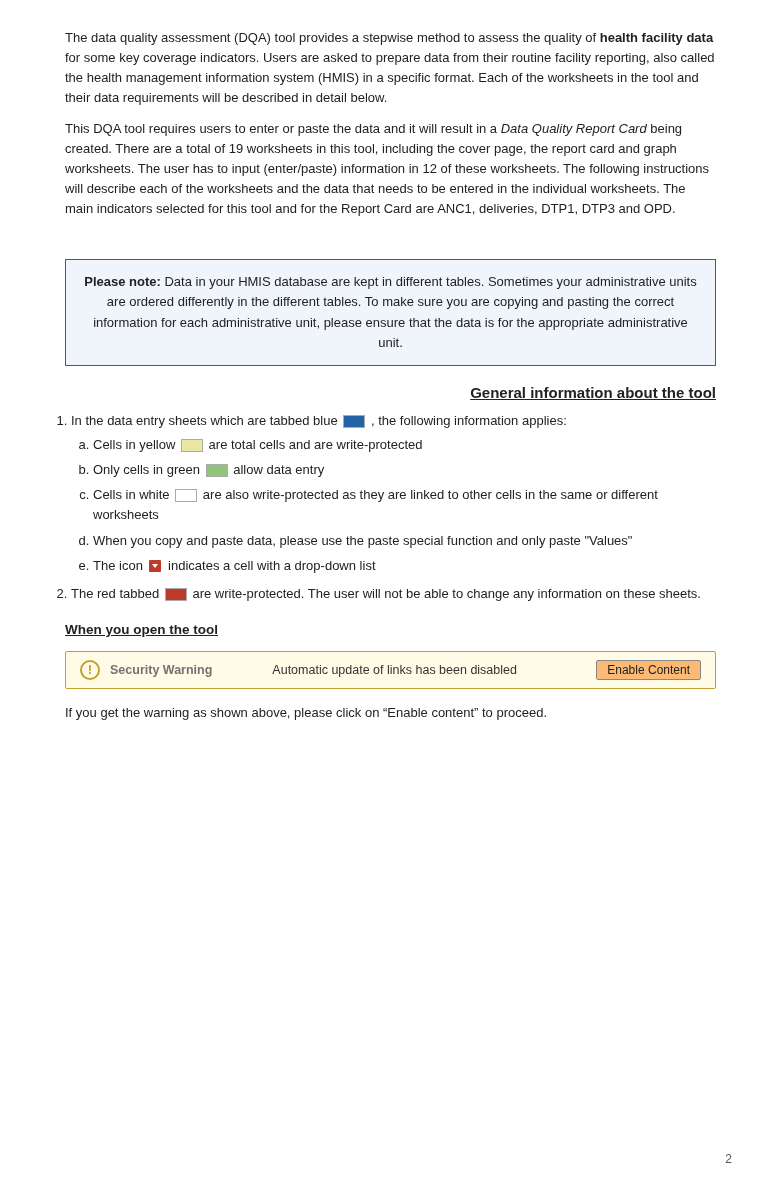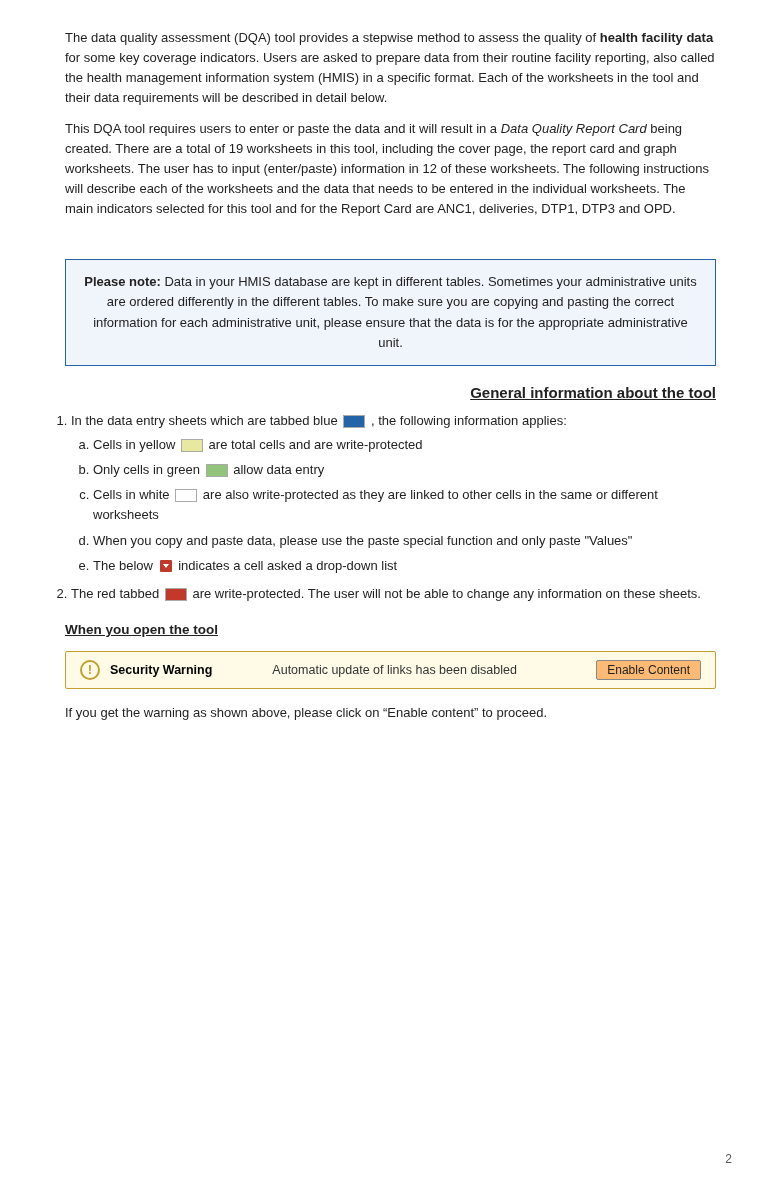--- a/index.html
+++ b/index.html
@@ -108,21 +108,21 @@
       border-radius: 50%;
       color: #c0a030;
       font-weight: bold;
       font-size: 13px;
       text-align: center;
       line-height: 16px;
       flex-shrink: 0;
     }
     .warning-label {
       font-weight: bold;
-      color: #000000;
+      color: #737373;
       margin-right: 6px;
     }
     .warning-msg {
       color: #333;
       flex: 1;
       margin-left: 44px;
     }
     .enable-btn {
       border: 1px solid #888;
       background: #fdba74;
@@ -180,28 +180,28 @@
         </li>
         <li>
           <span>Cells in white </span>
           <span class="color-swatch swatch-white"></span>
           <span> are also write-protected as they are linked to other cells in the same or different worksheets</span>
         </li>
         <li>
           <span>When you copy and paste data, please use the paste special function and only paste "Values"</span>
         </li>
         <li>
-          <span>The below </span>
+          <span>The icon </span>
           <span class="dropdown-icon">
             <svg viewBox="0 0 14 14" xmlns="http://www.w3.org/2000/svg">
               <rect x="1" y="1" width="12" height="12" fill="#c0392b" rx="1"></rect>
               <polygon points="4,5 10,5 7,9" fill="white"></polygon>
             </svg>
           </span>
-          <span> indicates a cell asked a drop-down list</span>
+          <span> indicates a cell with a drop-down list</span>
         </li>
       </ul>
     </li>
 
     <li>
       <span>The red tabbed </span>
       <span class="color-swatch swatch-red"></span>
       <span> are write-protected.  The user will not be able to change any information on these sheets.</span>
     </li>
   </ol>

